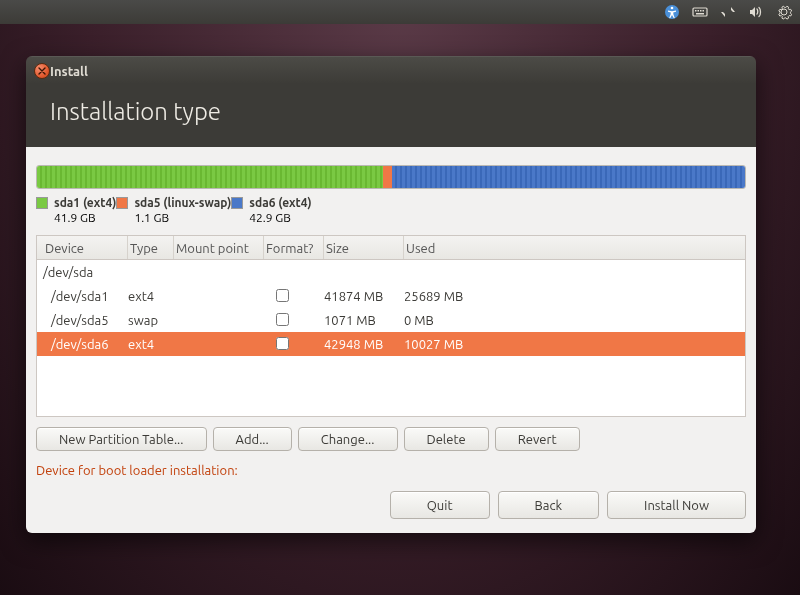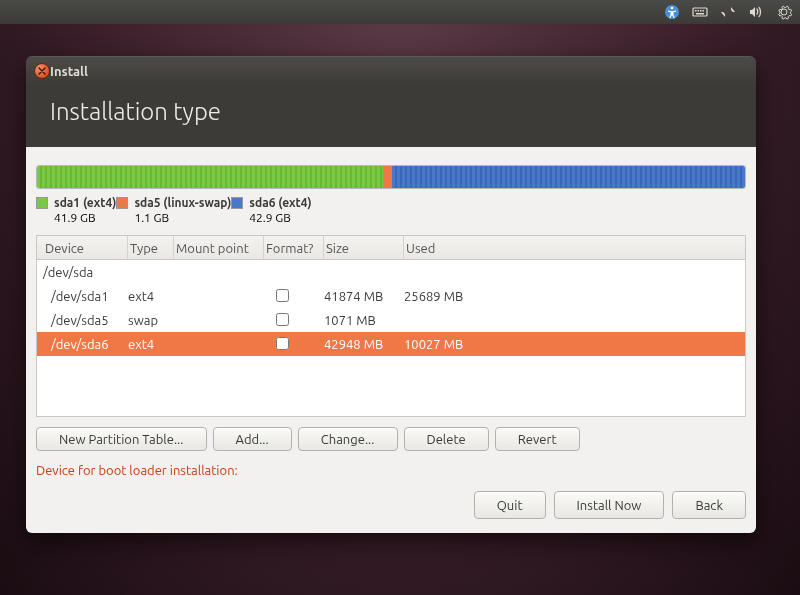--- a/index.html
+++ b/index.html
@@ -77,21 +77,21 @@
 .tbl-row input[type=checkbox]{ margin-left:12px; width:13px; height:13px; }
 
 .btn-row { display:flex; gap:6px; margin:10px 0 12px; }
 .btn {
   background:linear-gradient(#fafaf8,#e8e7e3);
   border:1px solid #b5b1aa; border-radius:4px;
   padding:4px 22px; font-size:13px; color:#3c3b37;
   box-shadow: inset 0 1px 0 #fff;
   cursor:pointer;
 }
-.btn.big { padding:6px 22px; }
+.btn.big { padding:6px 36px; }
 .label { font-size:13px; color:#c2410c; margin-bottom:6px; }
 .combo {
   height:30px; border:1px solid #ec9770; border-radius:4px;
   display:flex; align-items:center; padding:0 8px;
   background:linear-gradient(#fafaf8,#ececea);
   justify-content:space-between; font-size:13px;
   box-shadow: 0 0 0 1px rgba(240,119,70,.35);
 }
 .combo .arrow { width:18px; display:flex; justify-content:center; color:#7a5030;}
 .footer { display:flex; justify-content:flex-end; gap:8px; margin-top:14px; }
@@ -195,20 +195,21 @@
             <div><input type="checkbox" style=""></div>
             <div>41874 MB</div>
             <div>25689 MB</div>
           </div>
           <div class="tbl-row child">
             <div>/dev/sda5</div>
             <div>swap</div>
             <div></div>
             <div><input type="checkbox" style=""></div>
             <div>1071 MB</div>
+            <div>0 MB</div>
           </div>
           <div class="tbl-row child selected">
             <div>/dev/sda6</div>
             <div>ext4</div>
             <div></div>
             <div><input type="checkbox" style=""></div>
             <div>42948 MB</div>
             <div>10027 MB</div>
           </div>
         </div>
@@ -219,18 +220,18 @@
       <button class="btn">Add...</button>
       <button class="btn">Change...</button>
       <button class="btn">Delete</button>
       <button class="btn">Revert</button>
     </div>
 
     <div class="label">Device for boot loader installation:</div>
 
     <div class="footer">
       <button class="btn big">Quit</button>
+      <button class="btn big">Back</button>
       <button class="btn big">Install Now</button>
-      <button class="btn big">Back</button>
     </div>
 
   </div>
 </div>
 
 </body></html>

